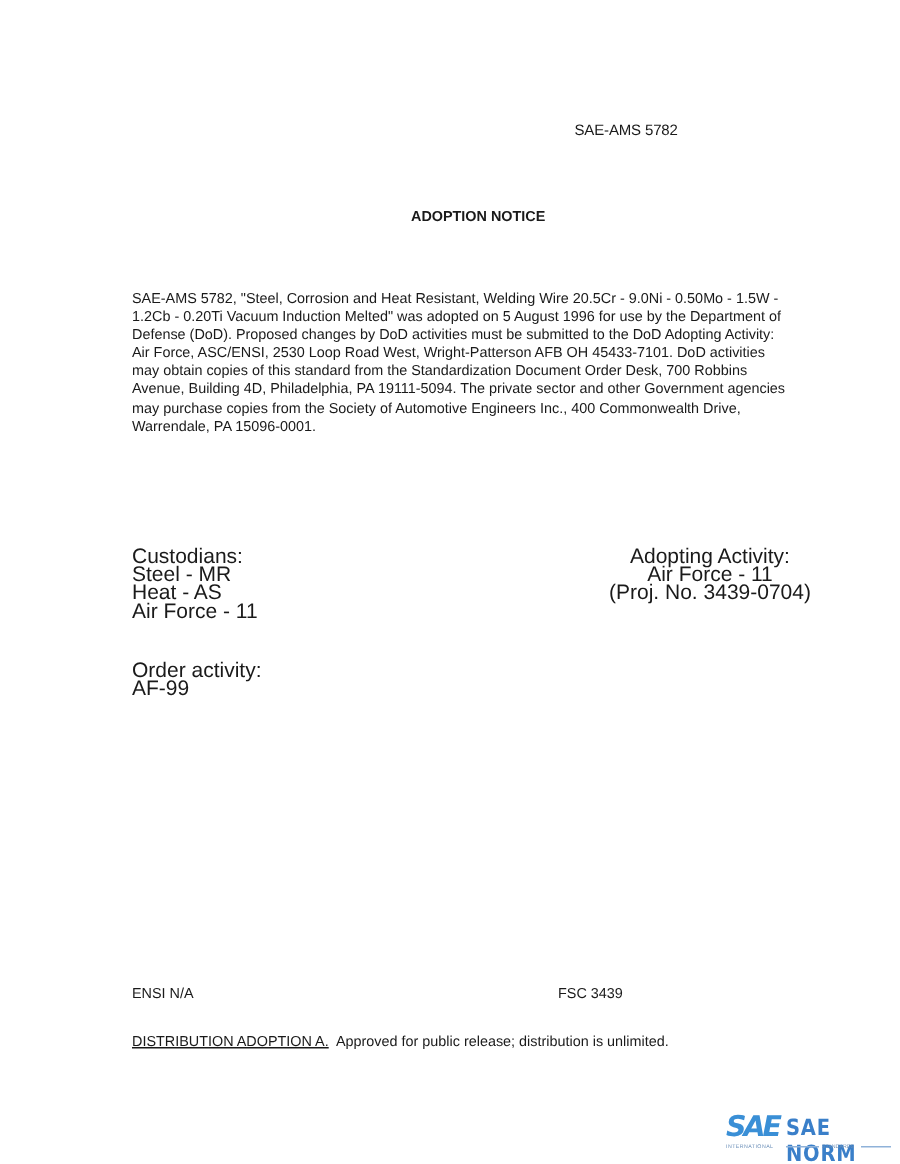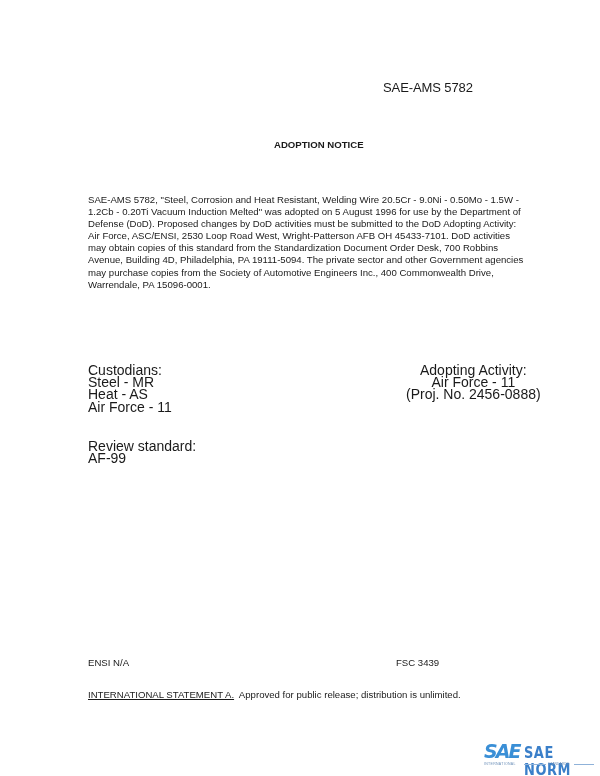--- a/index.html
+++ b/index.html
@@ -14,21 +14,21 @@
       overflow: hidden;
       font-family: "Liberation Sans", sans-serif;
       color: #1a1a1a;
       font-size: 9.6px;
       line-height: 12px;
     }
     .abs { position: absolute; }
     .doc-id {
       left: 383px;
       top: 82px;
-      font-size: 13px;
+      font-size: 10px;
       letter-spacing: -0.1px;
     }
     .title {
       left: 274px;
       top: 139px;
       font-size: 9.6px;
       font-weight: bold;
     }
     .body-para {
       left: 88px;
@@ -40,21 +40,21 @@
     }
     .block {
       font-size: 14px;
       line-height: 12.2px;
     }
     .block div { white-space: pre; }
     .custodians { left: 88px; top: 364px; }
     .adopting { left: 406px; top: 364px; text-align: center; }
     .review { left: 88px; top: 440px; }
     .amsc { left: 88px; top: 657px; }
-    .fsc { left: 372px; top: 657px; margin-left: 24px; }
+    .fsc { left: 372px; top: 657px; }
     .distribution {
       left: 88px;
       top: 689px;
       white-space: pre;
     }
     .distribution .stmt-label {
       text-decoration: underline;
     }
     .logo {
       left: 484px;
@@ -125,32 +125,32 @@
 <div class="abs block custodians">
   <div>Custodians:</div>
   <div>Steel - MR</div>
   <div>Heat - AS</div>
   <div>Air Force - 11</div>
 </div>
 
 <div class="abs block adopting">
   <div>Adopting Activity:</div>
   <div>Air Force - 11</div>
-  <div>(Proj. No. 2456-0888)</div>
+  <div>(Proj. No. 3439-0704)</div>
 </div>
 
 <div class="abs block review">
-  <div>Review standard:</div>
+  <div>Order activity:</div>
   <div>AF-99</div>
 </div>
 
 <div class="abs amsc">ENSI N/A</div>
 <div class="abs fsc">FSC 3439</div>
 
-<div class="abs distribution"><span class="stmt-label">INTERNATIONAL STATEMENT A.</span><span>  Approved for public release; distribution is unlimited.</span></div>
+<div class="abs distribution"><span class="stmt-label">DISTRIBUTION ADOPTION A.</span><span>  Approved for public release; distribution is unlimited.</span></div>
 
 <div class="abs logo">
   <span class="logo-sae">SAE</span>
   <span class="logo-norm">SAE NORM</span>
   <span class="logo-sub">INTERNATIONAL</span>
   <span class="logo-line l1"></span>
   <span class="logo-sub2">STANDARDS</span>
   <span class="logo-line l2"></span>
 </div>
 

